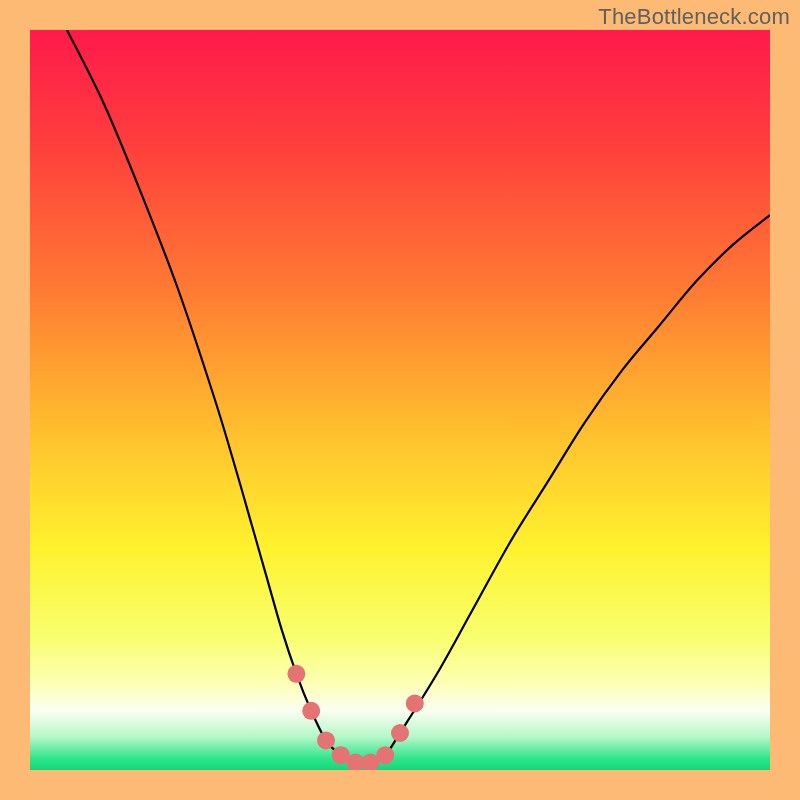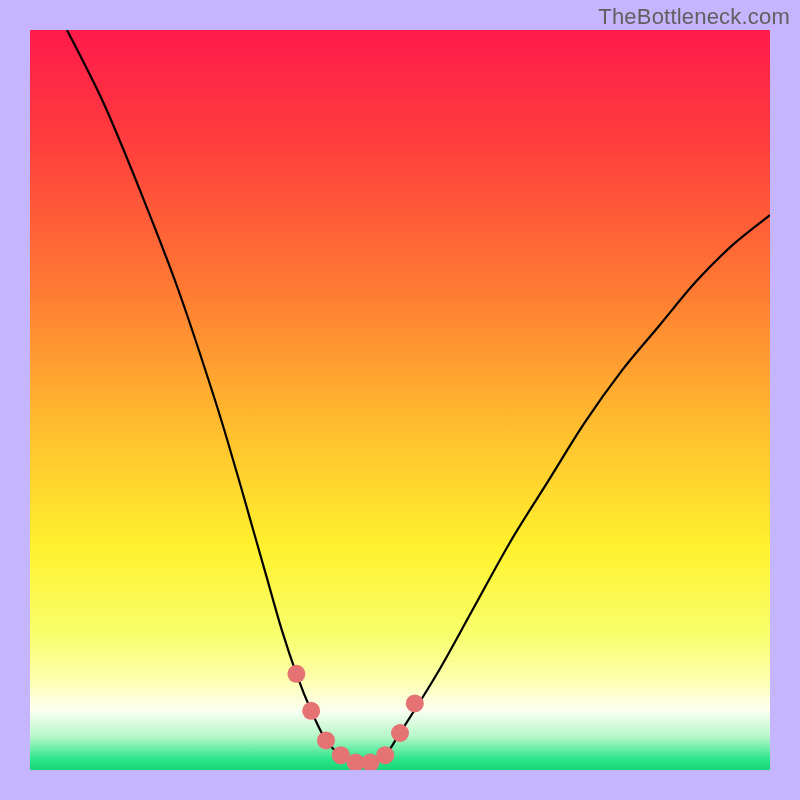--- a/index.html
+++ b/index.html
@@ -7,21 +7,21 @@
     padding: 0;
     width: 800px;
     height: 800px;
     overflow: hidden;
     font-family: Arial, Helvetica, sans-serif;
   }
   .frame {
     position: relative;
     width: 800px;
     height: 800px;
-    background: #c4b5fd;
+    background: #fdba74;
     text-align: right;
   }
   .watermark {
     position: absolute;
     top: 4px;
     right: 10px;
     color: #606060;
     font-size: 22px;
     font-weight: 400;
     letter-spacing: 0.2px;

